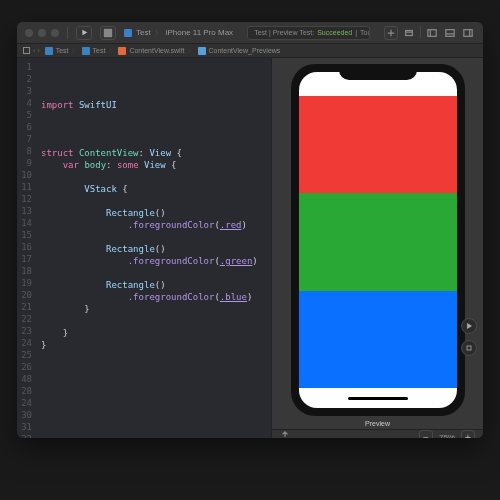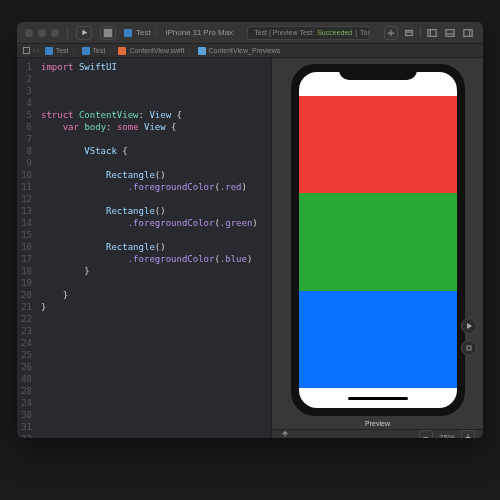--- a/index.html
+++ b/index.html
@@ -59,27 +59,27 @@
   
   .editor {
     flex: 1; display: flex; background: #292a30; font-family: "SF Mono", Menlo, Consolas, monospace;
     font-size: 9px; line-height: 12px; min-width: 0;
   }
   .gutter {
     width: 20px; background: #292a30; color: #56575c; text-align: right;
     padding: 3px 5px 0 0; user-select: none;
   }
   .gutter div { height: 12px; }
-  .code { flex: 1; padding: 3px 0 0 4px; white-space: pre; color: #d0d0d0; }
+  .code { flex: 1; padding: 3px 0 0 4px; white-space: pre; color: #d0d0d0; margin-top: 38px; }
   .code .line { height: 12px; }
   .kw   { color: #e878b3; }   
   .type { color: #9fd6ff; }   
   .name { color: #6fd9b8; }   
   .method { color: #b493e8; } 
-  .enum { color: #b493e8; }   
+  .enum { color: #b493e8; text-decoration: underline; }   
   .punc { color: #d0d0d0; }
 
   
   .preview {
     width: 212px; background: #383838; border-left: 1px solid #222;
     display: flex; flex-direction: column; position: relative;
   }
   .canvas { flex: 1; display: flex; align-items: flex-start; justify-content: center; padding-top: 6px; position: relative; }
   .phone {
     width: 174px; height: 352px; background: #111; border-radius: 24px;

